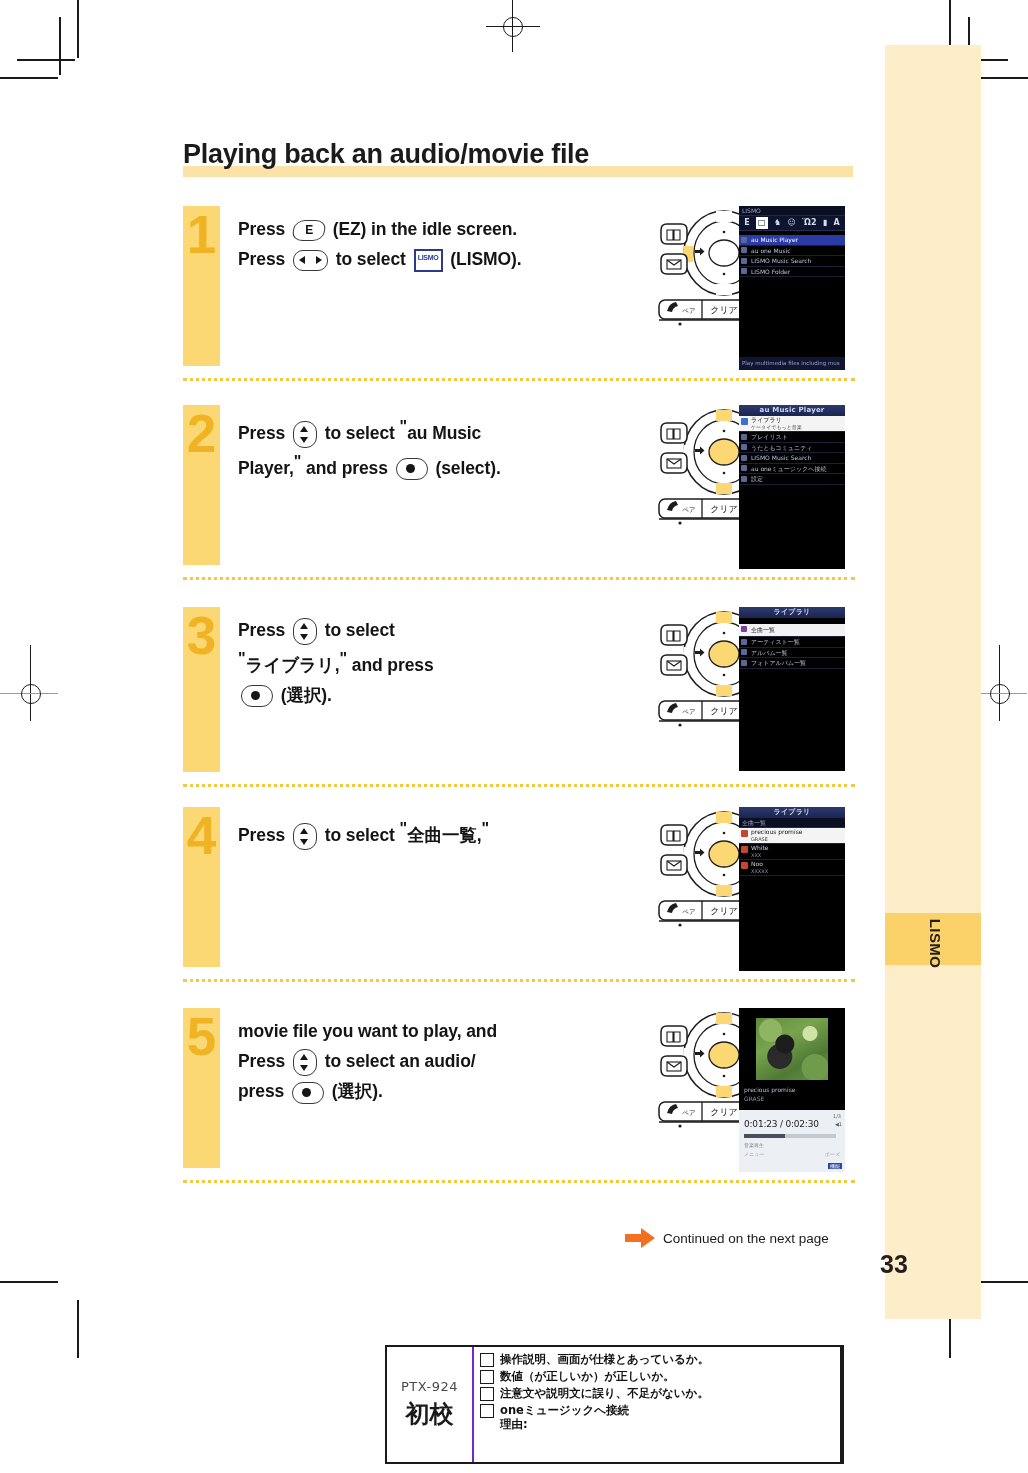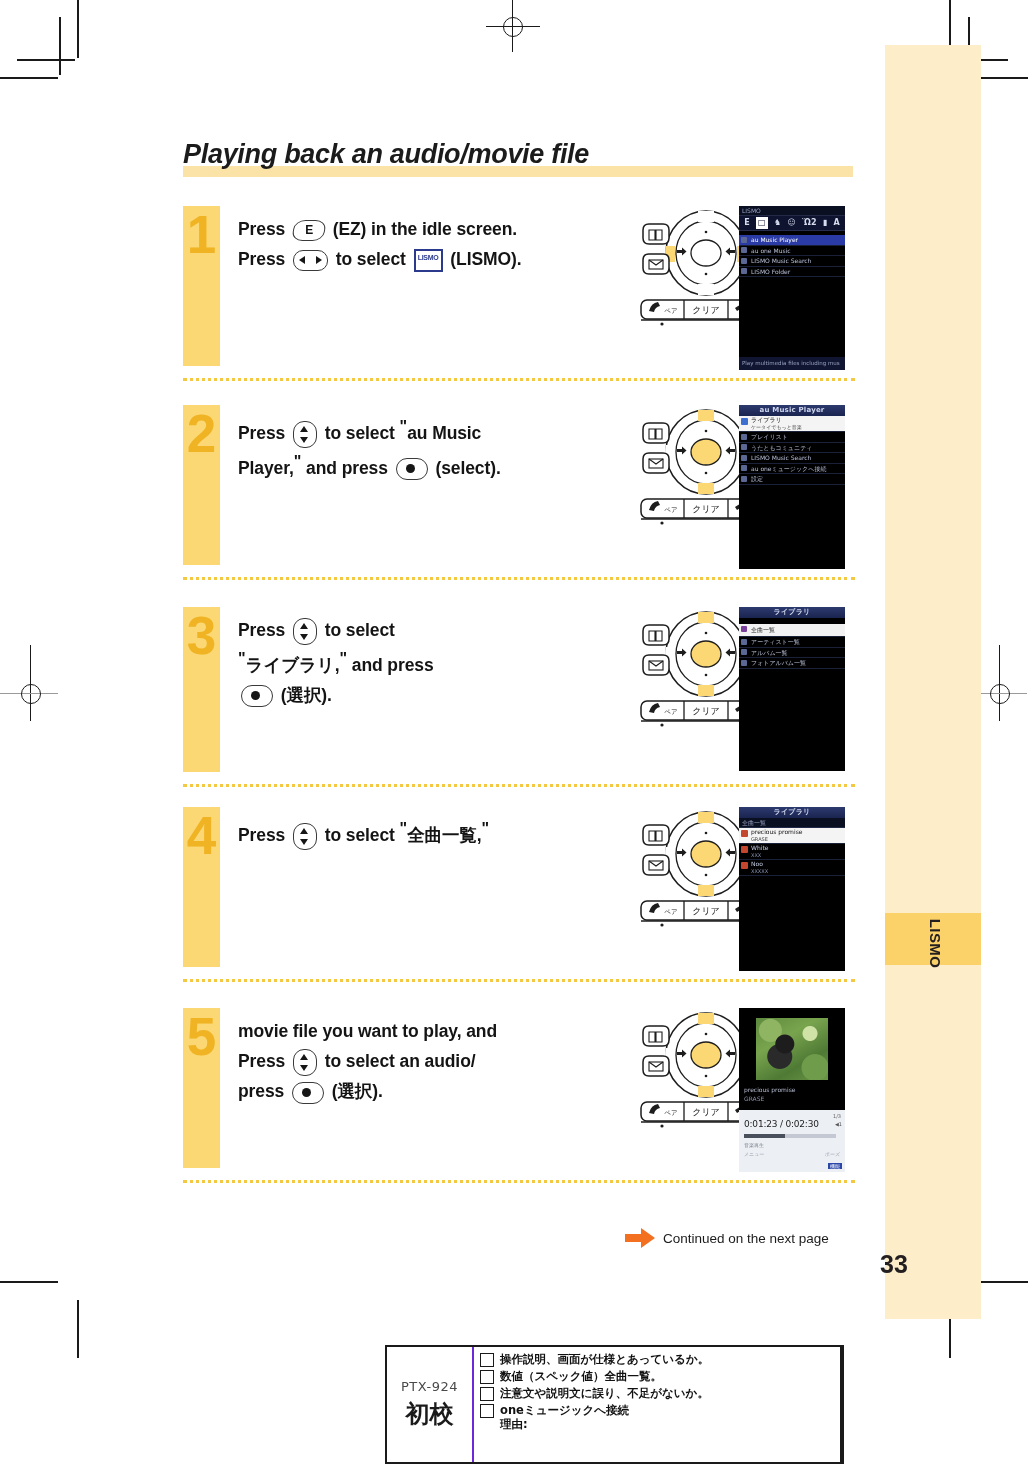--- a/index.html
+++ b/index.html
@@ -36,21 +36,21 @@
     transform:rotate(90deg);
     transform-origin:center center;
   }
   #page-number{
     position:absolute;left:880px;top:1250px;width:60px;
     font-size:25px;font-weight:bold;color:#231f20;
     text-align:left;
   }
 
   
-  #heading-wrap{position:absolute;left:183px;top:140px;width:670px;font-style:italic;}
+  #heading-wrap{position:absolute;left:183px;top:140px;width:670px;}
   #heading-text{
     font-size:27px;font-weight:bold;color:#1b1b1b;
     letter-spacing:-.3px;white-space:nowrap;
     position:relative;z-index:2;
     line-height:1.05;
   }
   #heading-rule{
     position:absolute;left:0;top:26px;width:670px;height:11px;
     background:#fbe3a8;z-index:1;
   }
@@ -126,21 +126,21 @@
     width:25px;height:19px;border:2px solid #2b3a8c;background:#fff;
     margin:0 3px;
   }
   .k-lismo i{
     position:absolute;left:0;right:0;top:3px;
     font-style:normal;font-size:7px;font-weight:bold;letter-spacing:-.3px;
     text-align:center;color:#2b3a8c;line-height:8px;
   }
 
   
-  .keypad{position:absolute;left:448px;top:2px;width:150px;height:120px;}
+  .keypad{position:absolute;left:466px;top:2px;width:150px;height:120px;}
 
   
   .screen{
     position:absolute;left:556px;top:0;width:106px;height:164px;
     background:#000;overflow:hidden;
     font-family:"DejaVu Sans", sans-serif;
   }
   .sc-title{
     height:11px;background:linear-gradient(#2d3a6e,#1a2450);
     color:#cfd6ee;font-size:7px;font-weight:bold;
@@ -688,21 +688,21 @@
     <div class="c1">PTX-924</div>
     <div class="c2">初校</div>
   </div>
   <div id="proof-list">
     <div class="pl-item">
       <div class="pl-box"></div>
       <div class="pl-lab">操作説明、画面が仕様とあっているか。</div>
     </div>
     <div class="pl-item">
       <div class="pl-box"></div>
-      <div class="pl-lab">数値（スペック値）全曲一覧。</div>
+      <div class="pl-lab">数値（が正しいか）が正しいか。</div>
     </div>
     <div class="pl-item">
       <div class="pl-box"></div>
       <div class="pl-lab">注意文や説明文に誤り、不足がないか。</div>
     </div>
     <div class="pl-item">
       <div class="pl-box"></div>
       <div>
         <div class="pl-lab">oneミュージックへ接続</div>
         <div class="pl-lab">理由:</div>

